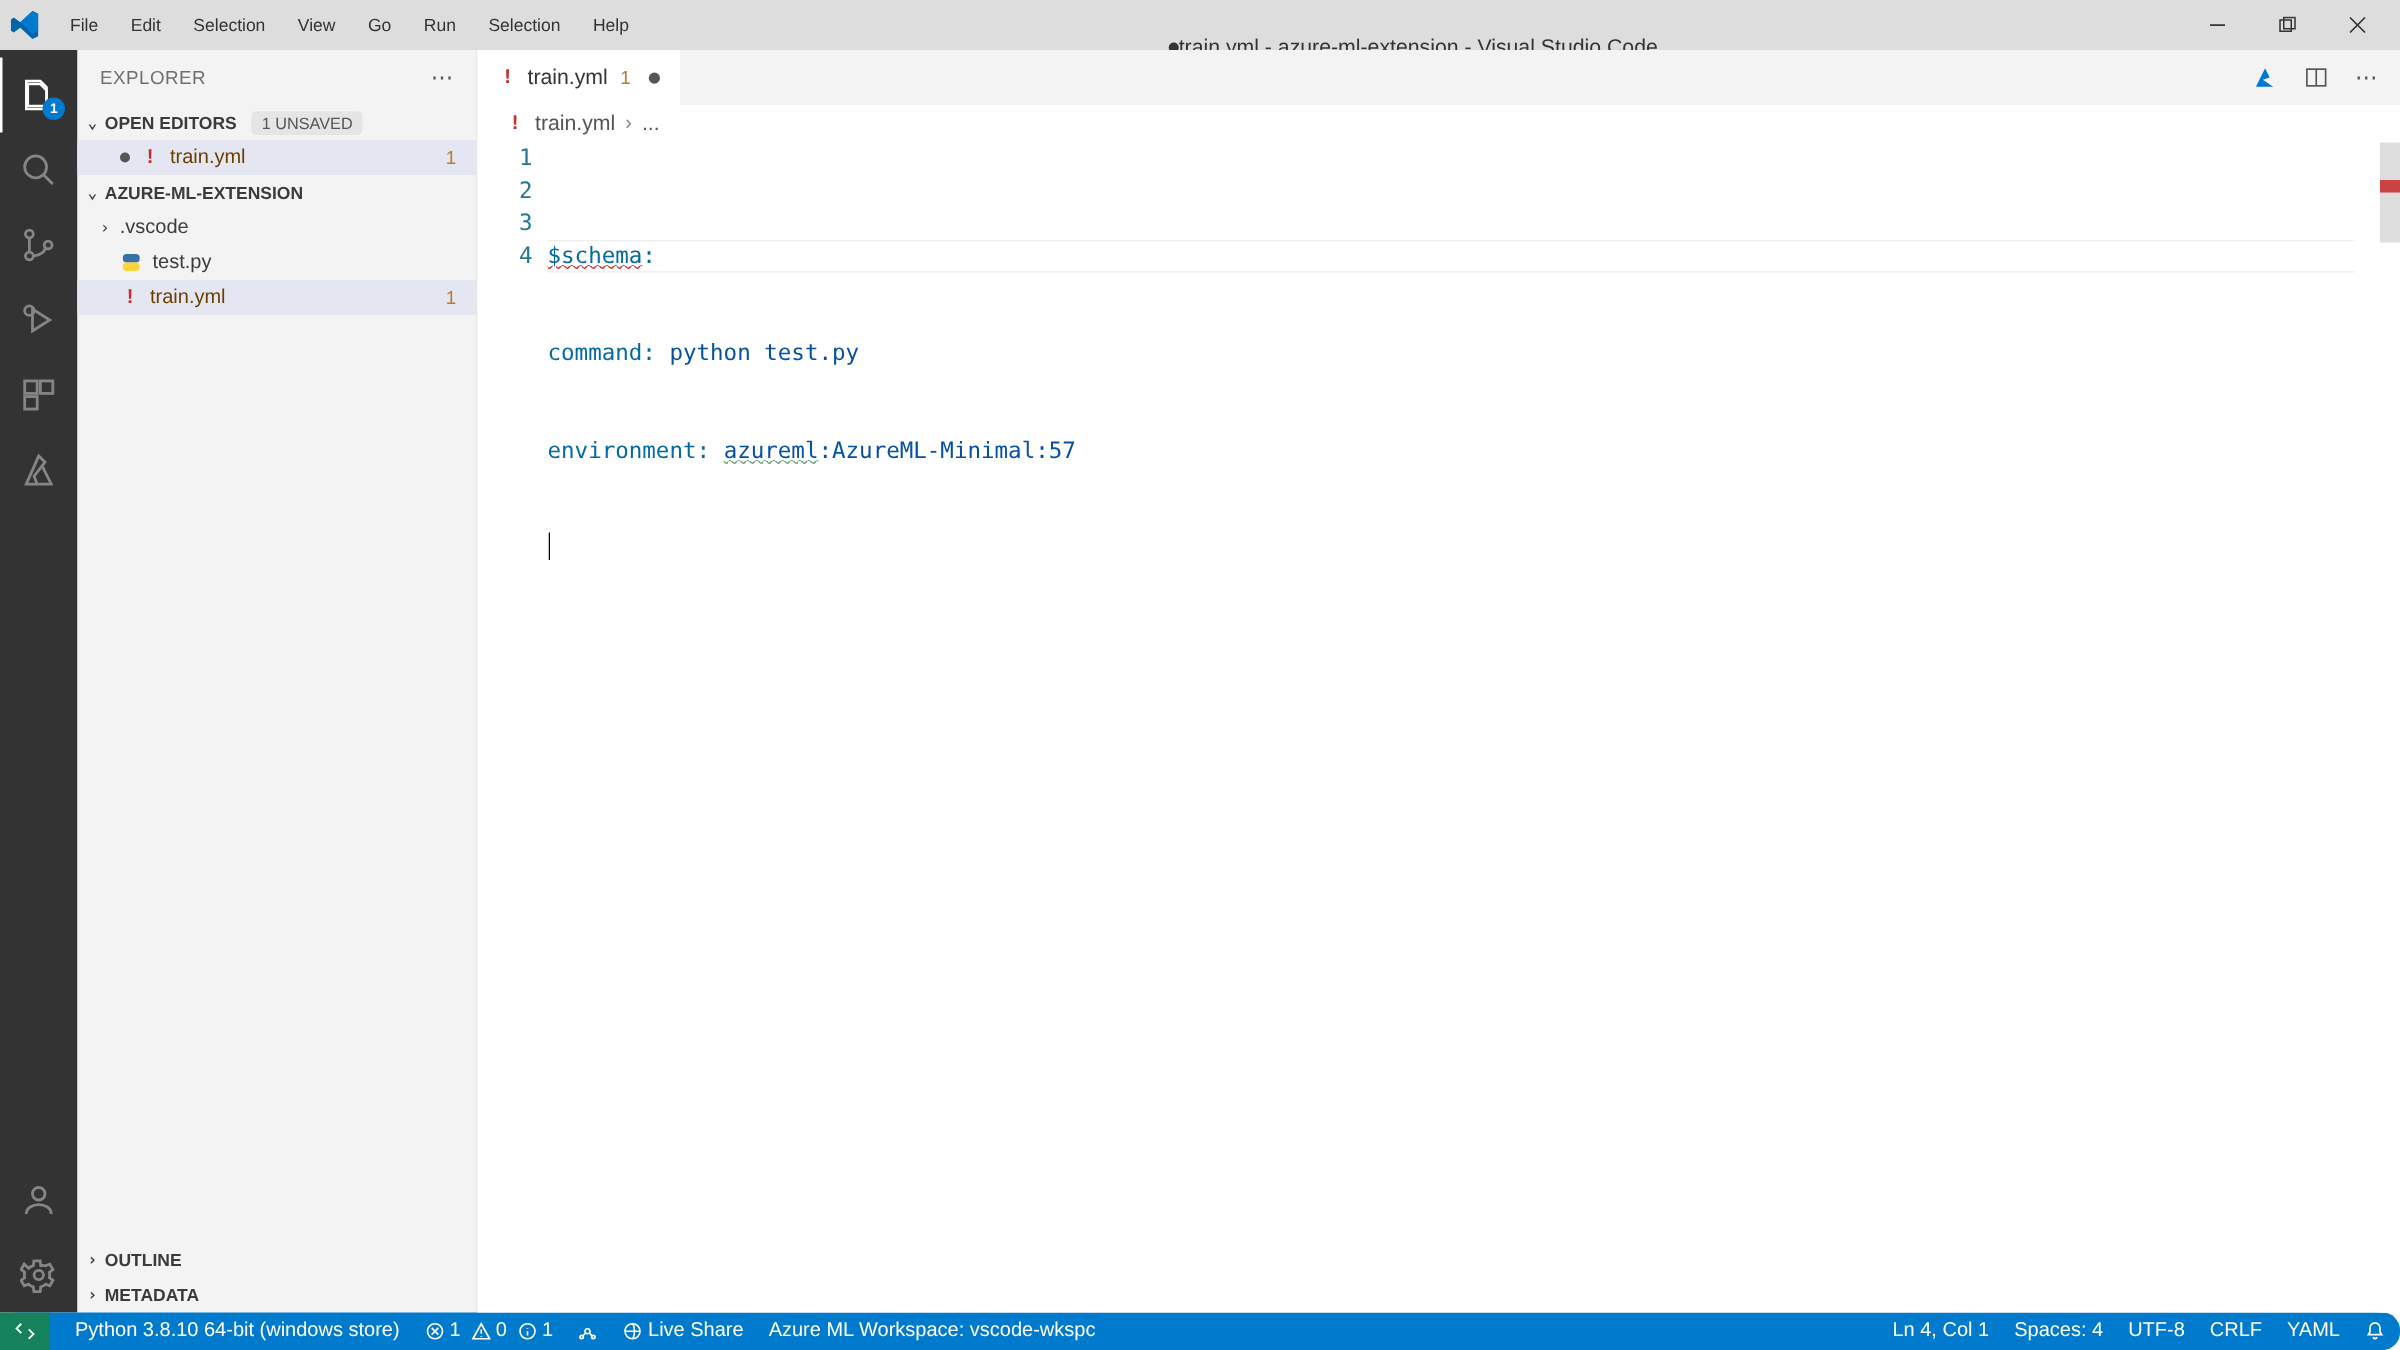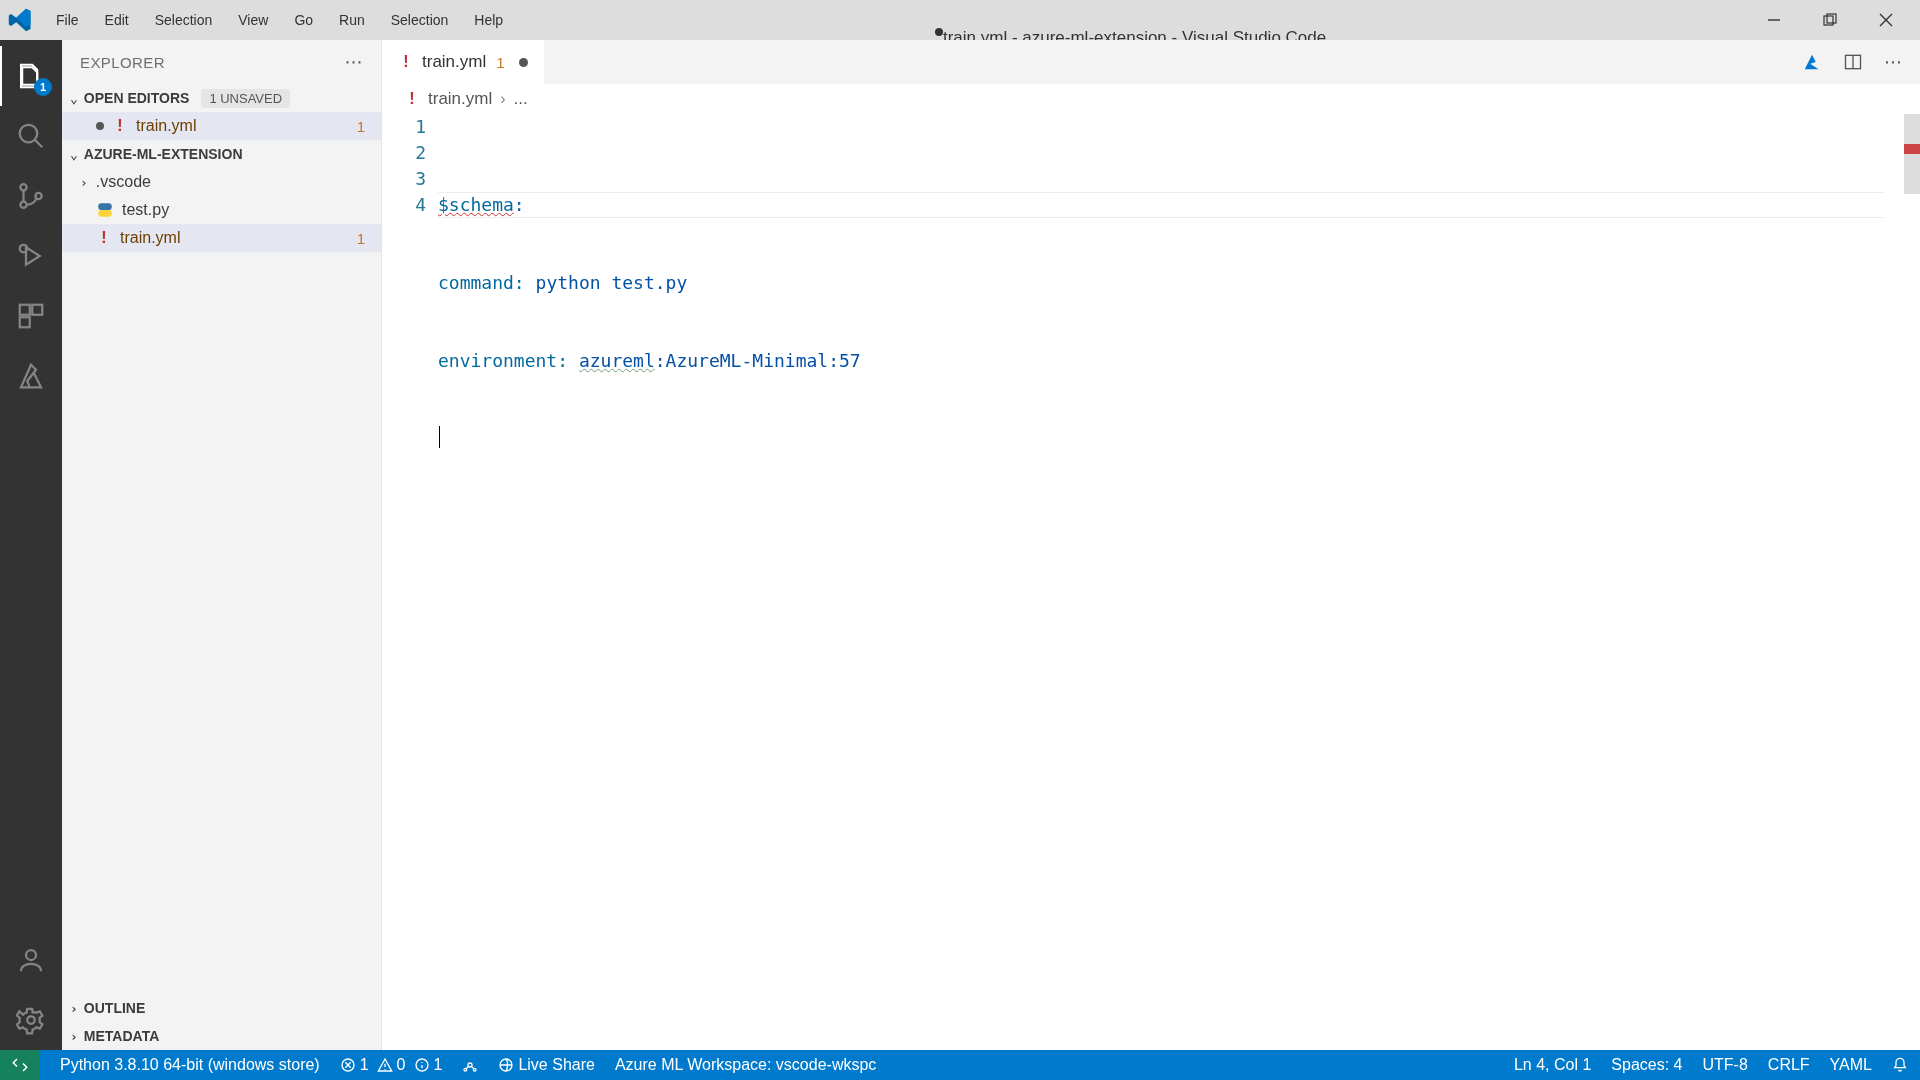--- a/index.html
+++ b/index.html
@@ -32,20 +32,21 @@
   .menubar { display: flex; gap: 2px; }
   .menubar .menu-item {
     padding: 6px 12px;
     font-size: 14px;
     color: #333;
     border-radius: 4px;
   }
   .title-center {
     flex: 1;
     display: flex;
+    align-items: center;
     justify-content: center;
     color: #333;
     font-size: 17px;
     gap: 0;
     margin-top: 36px;
   }
   .title-center .dot {
     width: 8px; height: 8px; border-radius: 50%; background: #333;
   }
   .window-controls { display: flex; }
@@ -316,20 +317,21 @@
   
   .statusbar {
     height: 30px;
     background: #007acc;
     color: #fff;
     display: flex;
     align-items: center;
     font-size: 16px;
     gap: 20px;
     padding: 0 12px;
+    border-radius: 14px;
   }
   .statusbar .group {
     display: flex; align-items: center; gap: 8px;
   }
   .statusbar .group.first { gap: 14px; }
   .statusbar .remote {
     background: #16825d;
     height: 30px;
     width: 40px;
     margin-left: -12px;

